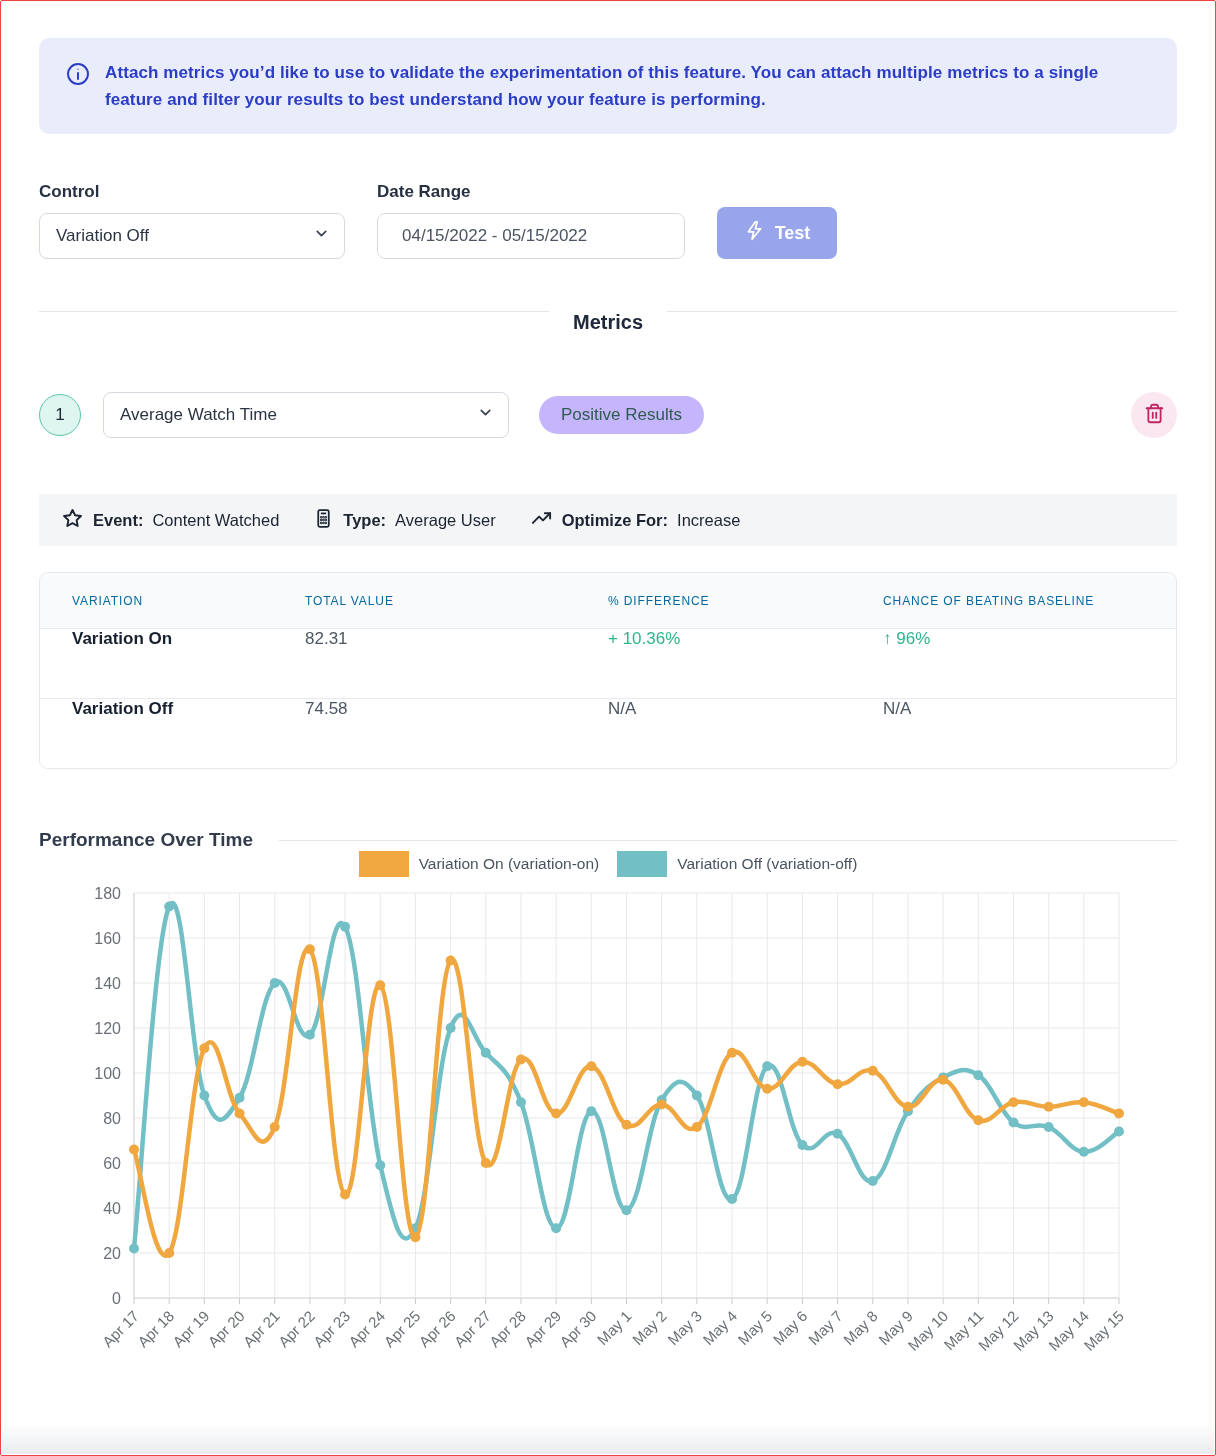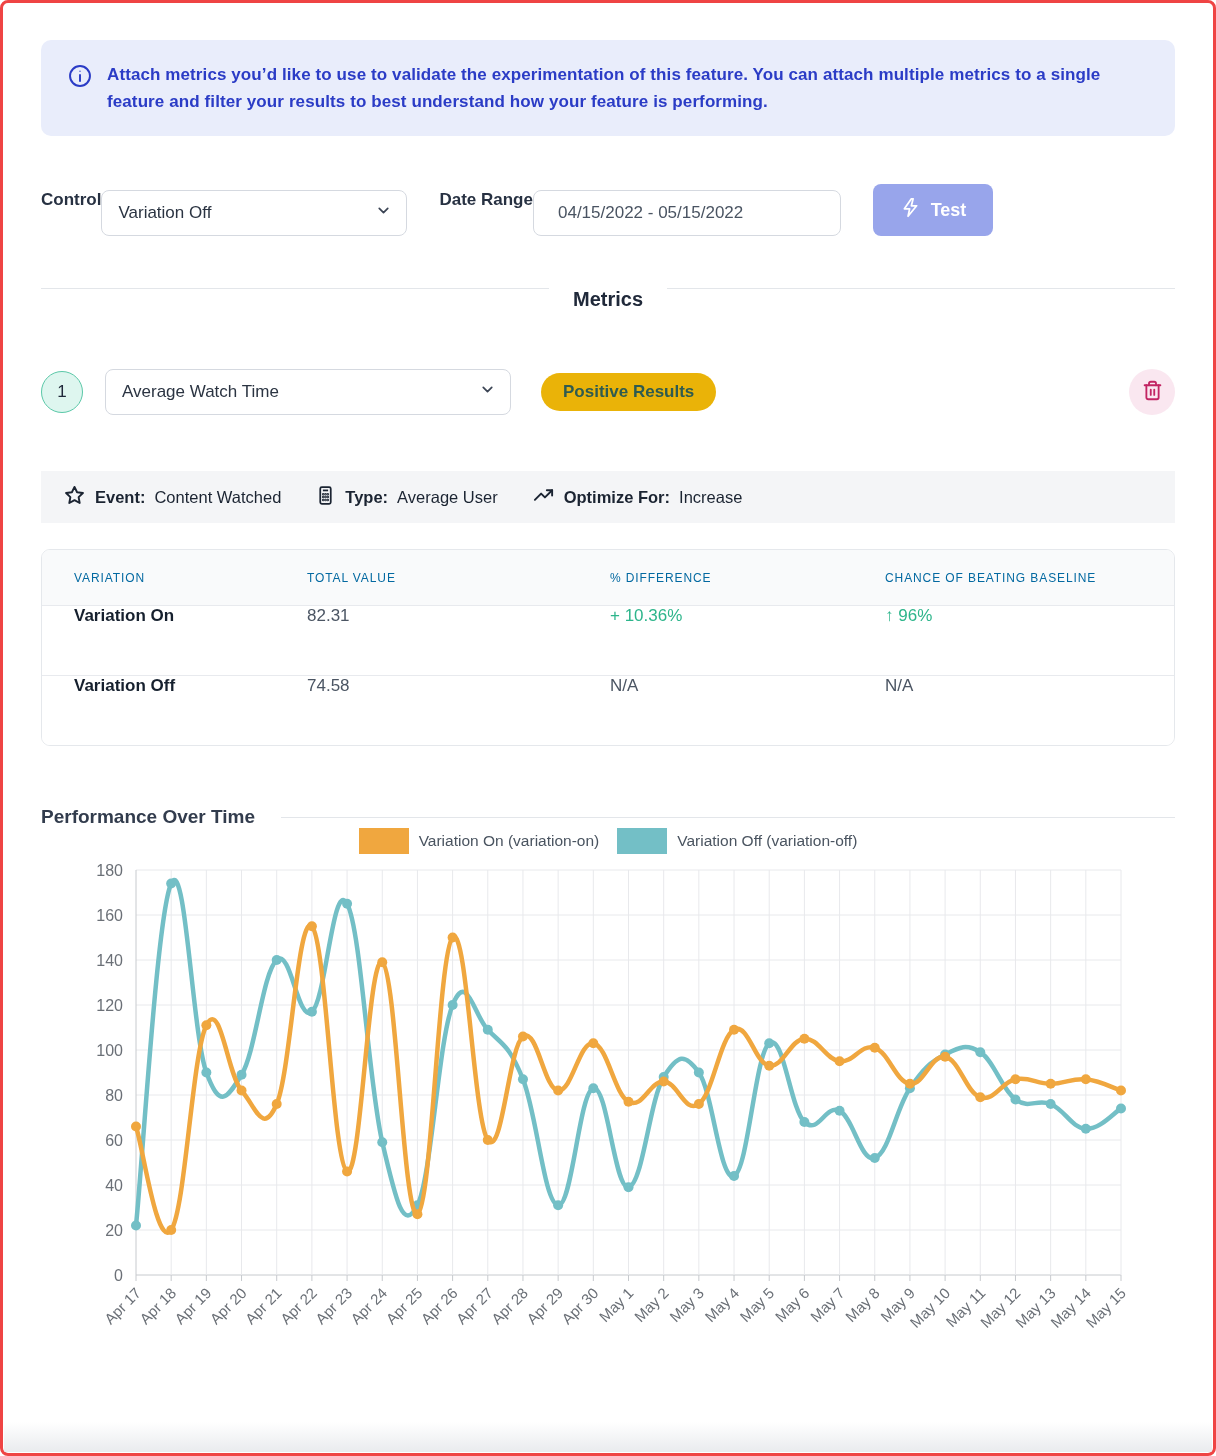--- a/index.html
+++ b/index.html
@@ -1,33 +1,33 @@
 <!DOCTYPE html>
 <html><head>
 <meta charset="utf-8">
 <style>
   * { margin:0; padding:0; box-sizing:border-box; }
   html,body { background:#fff; }
   body {
     width:1216px; height:1456px; overflow:hidden; position:relative;
     font-family:"Liberation Sans", sans-serif; color:#1e2737;
   }
-  .card { position:absolute; inset:0; border:3px solid #ef4444; border-radius:8px; overflow:hidden; background:#fff; }
+  .card { position:absolute; inset:0; border:1px solid #ef4444; border-radius:2px; overflow:hidden; background:#fff; }
 
   
   .banner {
     margin:37px 38px 0; background:#e9edfb; border-radius:10px;
     padding:21px 26px; display:flex; gap:14px; align-items:flex-start;
   }
   .banner svg { flex:0 0 auto; margin-top:2px; }
   .banner-text { color:#2b3cc6; font-size:17px; line-height:27px; font-weight:700; letter-spacing:.1px; }
 
   
   .filters { margin:48px 38px 0; display:flex; gap:32px; align-items:flex-end; }
-  .field { display:flex; flex-direction:row; }
+  .field { display:flex; flex-direction:column; }
   .field-label { font-size:17px; font-weight:700; color:#273142; margin-bottom:11px; }
   .control-box {
     height:46px; border:1.5px solid #d5d9e0; border-radius:8px; background:#fff;
     display:flex; align-items:center; padding:0 16px; font-size:17px; color:#2b3442;
     position:relative; cursor:pointer;
   }
   .w-control { width:306px; } .w-date { width:308px; } .w-env { width:310px; }
   .control-box .chev { position:absolute; right:14px; top:50%; transform:translateY(-50%); }
   .date-text { color:#4a5462;margin-left:8px; }
   .test-btn {
@@ -42,22 +42,22 @@
   .divider .title { font-size:20px; font-weight:700; color:#20293a; }
 
   
   .metric-row { margin:58px 38px 0; display:flex; align-items:center; }
   .num-circle {
     width:42px; height:42px; border-radius:50%; background:#def6ef; border:1.5px solid #5bc8a8;
     display:flex; align-items:center; justify-content:center; font-size:17px; color:#20293a;
   }
   .metric-select { width:406px; margin-left:22px; }
   .badge {
-    margin-left:30px; background:#eab308; color:#2f5b50; font-size:17px;
-    padding:9px 22px; border-radius:20px;font-weight:bold;
+    margin-left:30px; background:#c4b5fd; color:#2f5b50; font-size:17px;
+    padding:9px 22px; border-radius:20px;
   }
   .trash-btn {
     margin-left:auto; width:46px; height:46px; border-radius:50%; background:#fae7f0;
     border:none; display:flex; align-items:center; justify-content:center; cursor:pointer;
   }
 
   
   .event-bar {
     margin:56px 38px 0; height:52px; background:#f4f5f7; display:flex; align-items:center;
     padding:0 22px; gap:34px; font-size:16.5px; color:#1b2432;

